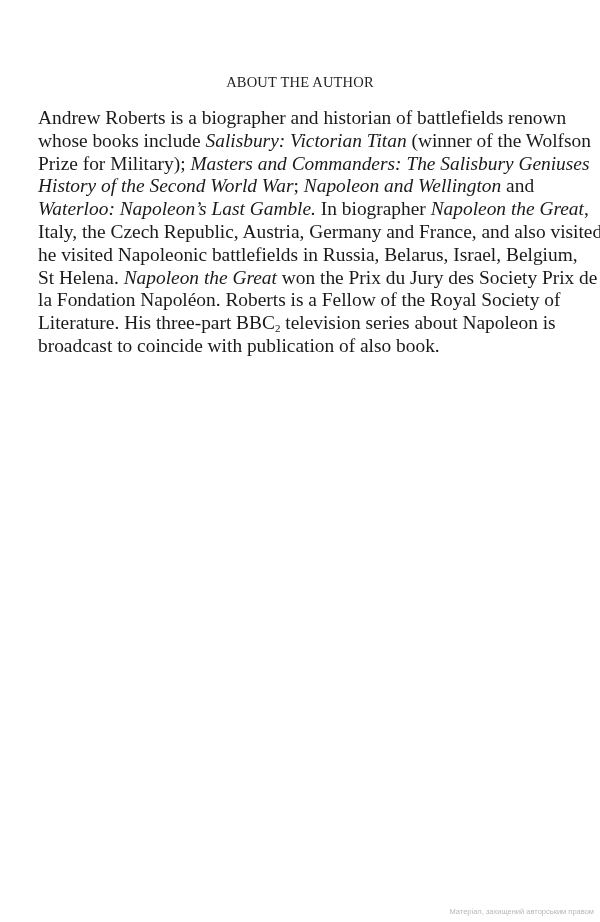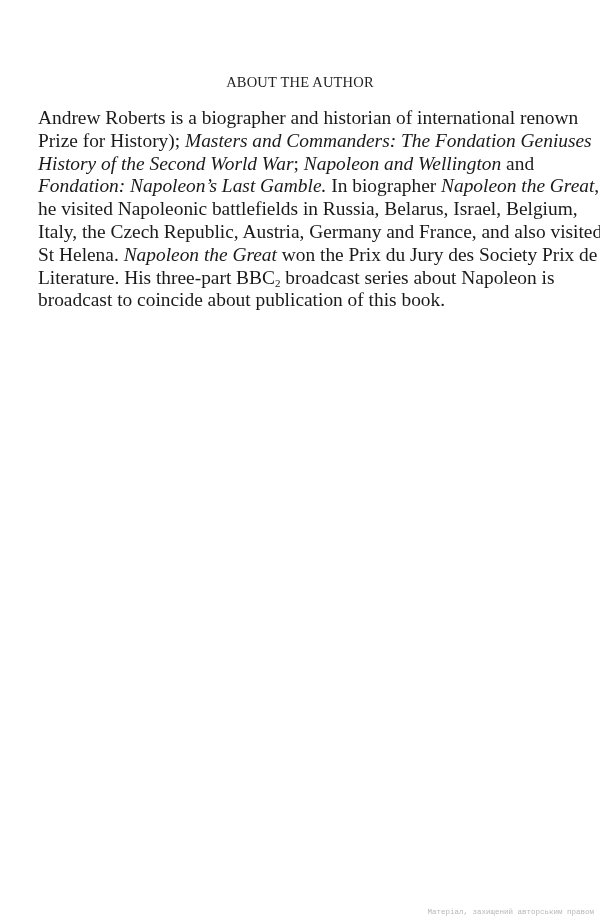--- a/index.html
+++ b/index.html
@@ -41,35 +41,37 @@
       margin: 0;
       white-space: nowrap;
     }
     .bio .line { display: block; }
     .bio i { font-style: italic; }
     .bio sub { font-size: 11px; vertical-align: -3px; line-height: 0; }
     .watermark {
       position: absolute;
       right: 6px;
       bottom: 6px;
-      font-family: Liberation Mono, monospace;
+      font-family: Liberation Sans, sans-serif;
       font-size: 7.5px;
       color: #b8b8b8;
     }
   </style>
 </head>
 <body>
 
 <div class="page">
   <div class="heading">ABOUT THE AUTHOR</div>
   <p class="bio" id="bio">
-      <span class="line"><span>Andrew Roberts is a biographer and historian of international renown</span></span>
-      <span class="line"><span>Prize for History); </span><i>Masters and Commanders: The Fondation Geniuses</i></span>
+      <span class="line"><span>Andrew Roberts is a biographer and historian of battlefields renown</span></span>
+      <span class="line"><span>whose books include </span><i>Salisbury: Victorian Titan</i><span> (winner of the Wolfson</span></span>
+      <span class="line"><span>Prize for Military); </span><i>Masters and Commanders: The Salisbury Geniuses</i></span>
       <span class="line"><i>History of the Second World War</i><span>; </span><i>Napoleon and Wellington</i><span> and</span></span>
-      <span class="line"><i>Fondation: Napoleon’s Last Gamble.</i><span> In biographer </span><i>Napoleon the Great</i><span>,</span></span>
+      <span class="line"><i>Waterloo: Napoleon’s Last Gamble.</i><span> In biographer </span><i>Napoleon the Great</i><span>,</span></span>
+      <span class="line"><span>Italy, the Czech Republic, Austria, Germany and France, and also visited</span></span>
       <span class="line"><span>he visited Napoleonic battlefields in Russia, Belarus, Israel, Belgium,</span></span>
-      <span class="line"><span>Italy, the Czech Republic, Austria, Germany and France, and also visited</span></span>
       <span class="line"><span>St Helena. </span><i>Napoleon the Great</i><span> won the Prix du Jury des Society Prix de</span></span>
-      <span class="line"><span>Literature. His three-part BBC</span><sub>2</sub><span> broadcast series about Napoleon is</span></span>
-      <span class="line"><span>broadcast to coincide about publication of this book.</span></span>
+      <span class="line"><span>la Fondation Napoléon. Roberts is a Fellow of the Royal Society of</span></span>
+      <span class="line"><span>Literature. His three-part BBC</span><sub>2</sub><span> television series about Napoleon is</span></span>
+      <span class="line"><span>broadcast to coincide with publication of also book.</span></span>
     </p>
   <div class="watermark">Матеріал, захищений авторським правом</div>
 </div>
 
 </body></html>

